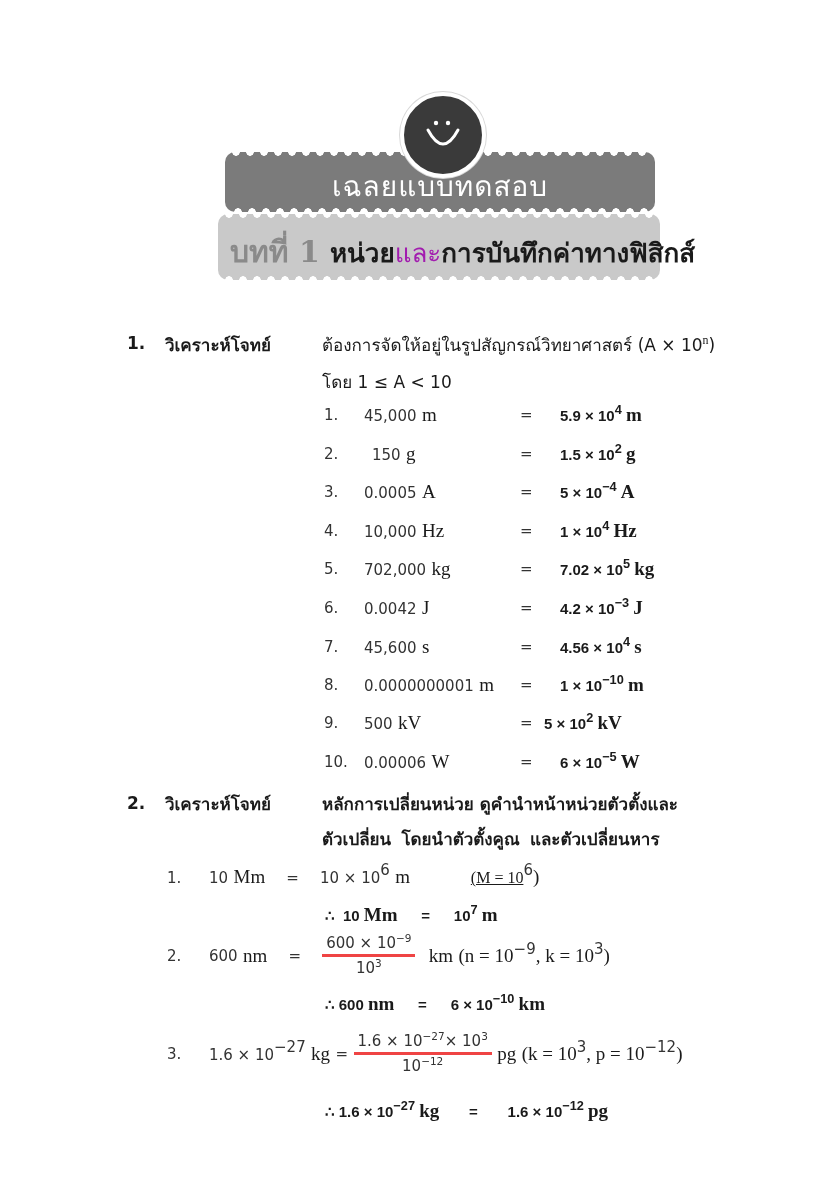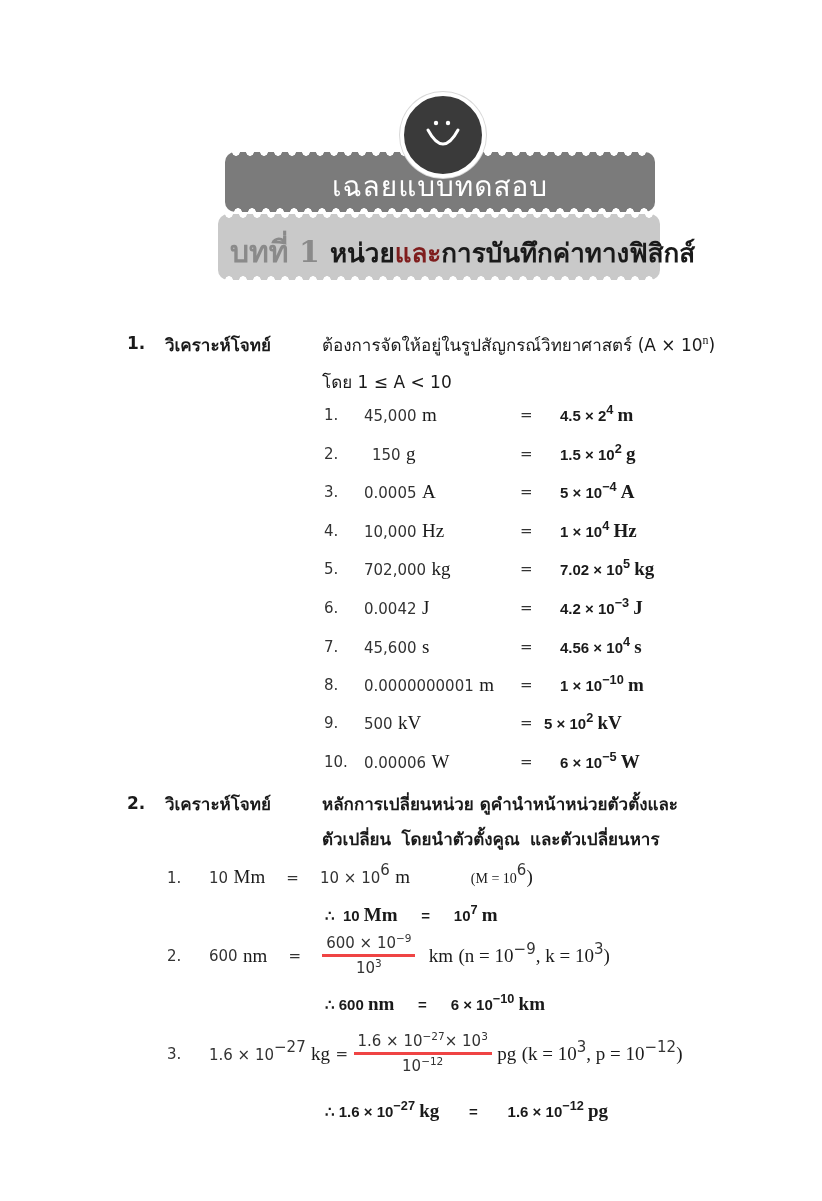--- a/index.html
+++ b/index.html
@@ -19,21 +19,21 @@
              background: radial-gradient(circle at 5px 0px, #ffffff 3.5px, transparent 4px);
              background-size: 14px 6px; }
   .scallop.top { top: 0; }
   .scallop.bot { bottom: 0; transform: rotate(180deg); }
   .banner1-title { position: absolute; left: 0; right: 0; top: 12px; text-align: center;
                    color: #ffffff; font-size: 28px; letter-spacing: 1px; }
   .banner2-title { position: absolute; left: 12px; right: 0; top: 14px; white-space: nowrap;
                    font-size: 26px; font-weight: bold; }
   .ch-label { font-family: "DejaVu Serif", serif; color: #8a8a8a; font-size: 30px; font-weight: bold; }
   .ch-part1 { color: #1a1a1a; margin-left: 10px; }
-  .ch-part2 { color: #7f1d1d; font-weight: bold; text-align: right; }
+  .ch-part2 { color: #a21caf; font-weight: normal; text-align: right; }
   .ch-part3 { color: #1a1a1a; }
 
   
   .txt { font-size: 17px; white-space: nowrap; }
   .bold { font-weight: bold; }
   .serif { font-family: "Liberation Serif", serif; }
   .num { font-family: "DejaVu Sans", sans-serif; color: #333; font-size: 15px; }
   sup { font-size: 70%; vertical-align: 0.55em; line-height: 0; }
   .b-ans { font-weight: bold; font-size: 15px; font-family: "Liberation Sans", sans-serif; }
   .b-ans .u { font-family: "Liberation Serif", serif; font-size: 19px; }
@@ -72,21 +72,21 @@
 <div class="abs txt" style="left:293px; top:331px;">
   <span>ต้องการจัดให้อยู่ในรูปสัญกรณ์วิทยาศาสตร์ (A × 10</span><sup class="serif">n</sup><span>)</span>
 </div>
 <div class="abs txt" style="left:293px; top:368px;">โดย 1 ≤ A &lt; 10</div>
 
 <div id="q1-list">
     <div class="abs txt" style="left: 295px; top: 404px;">
       <span class="num" style="position:absolute;left:0;top:2px;">1.</span>
       <span style="position:absolute;left:40px;top:0;white-space:nowrap;"><span class="num">45,000</span> <span class="serif" style="font-size:19px;">m</span></span>
       <span class="num" style="position:absolute;left:196px;top:2px;">=</span>
-      <span class="b-ans" style="position:absolute;left:236px;top:0;white-space:nowrap;"><span>4.5 × 2</span><sup>4</sup> <span class="u">m</span></span>
+      <span class="b-ans" style="position:absolute;left:236px;top:0;white-space:nowrap;"><span>5.9 × 10</span><sup>4</sup> <span class="u">m</span></span>
     </div>
     <div class="abs txt" style="left: 295px; top: 443px;">
       <span class="num" style="position:absolute;left:0;top:2px;">2.</span>
       <span style="position:absolute;left:48px;top:0;white-space:nowrap;"><span class="num">150</span> <span class="serif" style="font-size:19px;">g</span></span>
       <span class="num" style="position:absolute;left:196px;top:2px;">=</span>
       <span class="b-ans" style="position:absolute;left:236px;top:0;white-space:nowrap;"><span>1.5 × 10</span><sup>2</sup> <span class="u">g</span></span>
     </div>
     <div class="abs txt" style="left: 295px; top: 481px;">
       <span class="num" style="position:absolute;left:0;top:2px;">3.</span>
       <span style="position:absolute;left:40px;top:0;white-space:nowrap;"><span class="num">0.0005</span> <span class="serif" style="font-size:19px;">A</span></span>
@@ -142,21 +142,21 @@
 <div class="abs txt bold" style="left:293px; top:790px;">หลักการเปลี่ยนหน่วย  ดูคำนำหน้าหน่วยตัวตั้งและ</div>
 <div class="abs txt bold" style="left:293px; top:825px;font-family:Liberation Mono, monospace;">ตัวเปลี่ยน โดยนำตัวตั้งคูณ และตัวเปลี่ยนหาร</div>
 
 <div class="abs txt" style="left:138px; top:866px;">
   <span class="num" style="display:inline-block;width:42px;">1.</span><span class="num">10</span>
   <span class="serif" style="font-size:19px;">Mm</span>
   <span class="num" style="display:inline-block;width:44px;text-align:center;">=</span>
   <span class="num">10 × 10</span><sup class="num">6</sup>
   <span class="serif" style="font-size:19px;">m</span>
   <span style="display:inline-block;width:50px;"></span>
-  <span class="serif" style="font-size:14px;">(M = 10</span><sup class="num">6</sup><span class="serif" style="font-size:19px;">)</span>
+  <span class="serif" style="font-size:16px;text-decoration:underline;">(M = 10</span><sup class="num">6</sup><span class="serif" style="font-size:19px;">)</span>
 </div>
 <div class="abs b-ans" style="left:296px; top:904px;">
   <span>∴</span>&nbsp;
   <span>10</span> <span class="u">Mm</span>
   <span style="display:inline-block;width:48px;text-align:center;">=</span>
   <span>10</span><sup>7</sup> <span class="u">m</span>
 </div>
 
 <div class="abs txt" style="left:138px; top:934px;">
   <span class="num" style="display:inline-block;width:42px;vertical-align:middle;">2.</span><span class="num" style="vertical-align:middle;">600</span>

